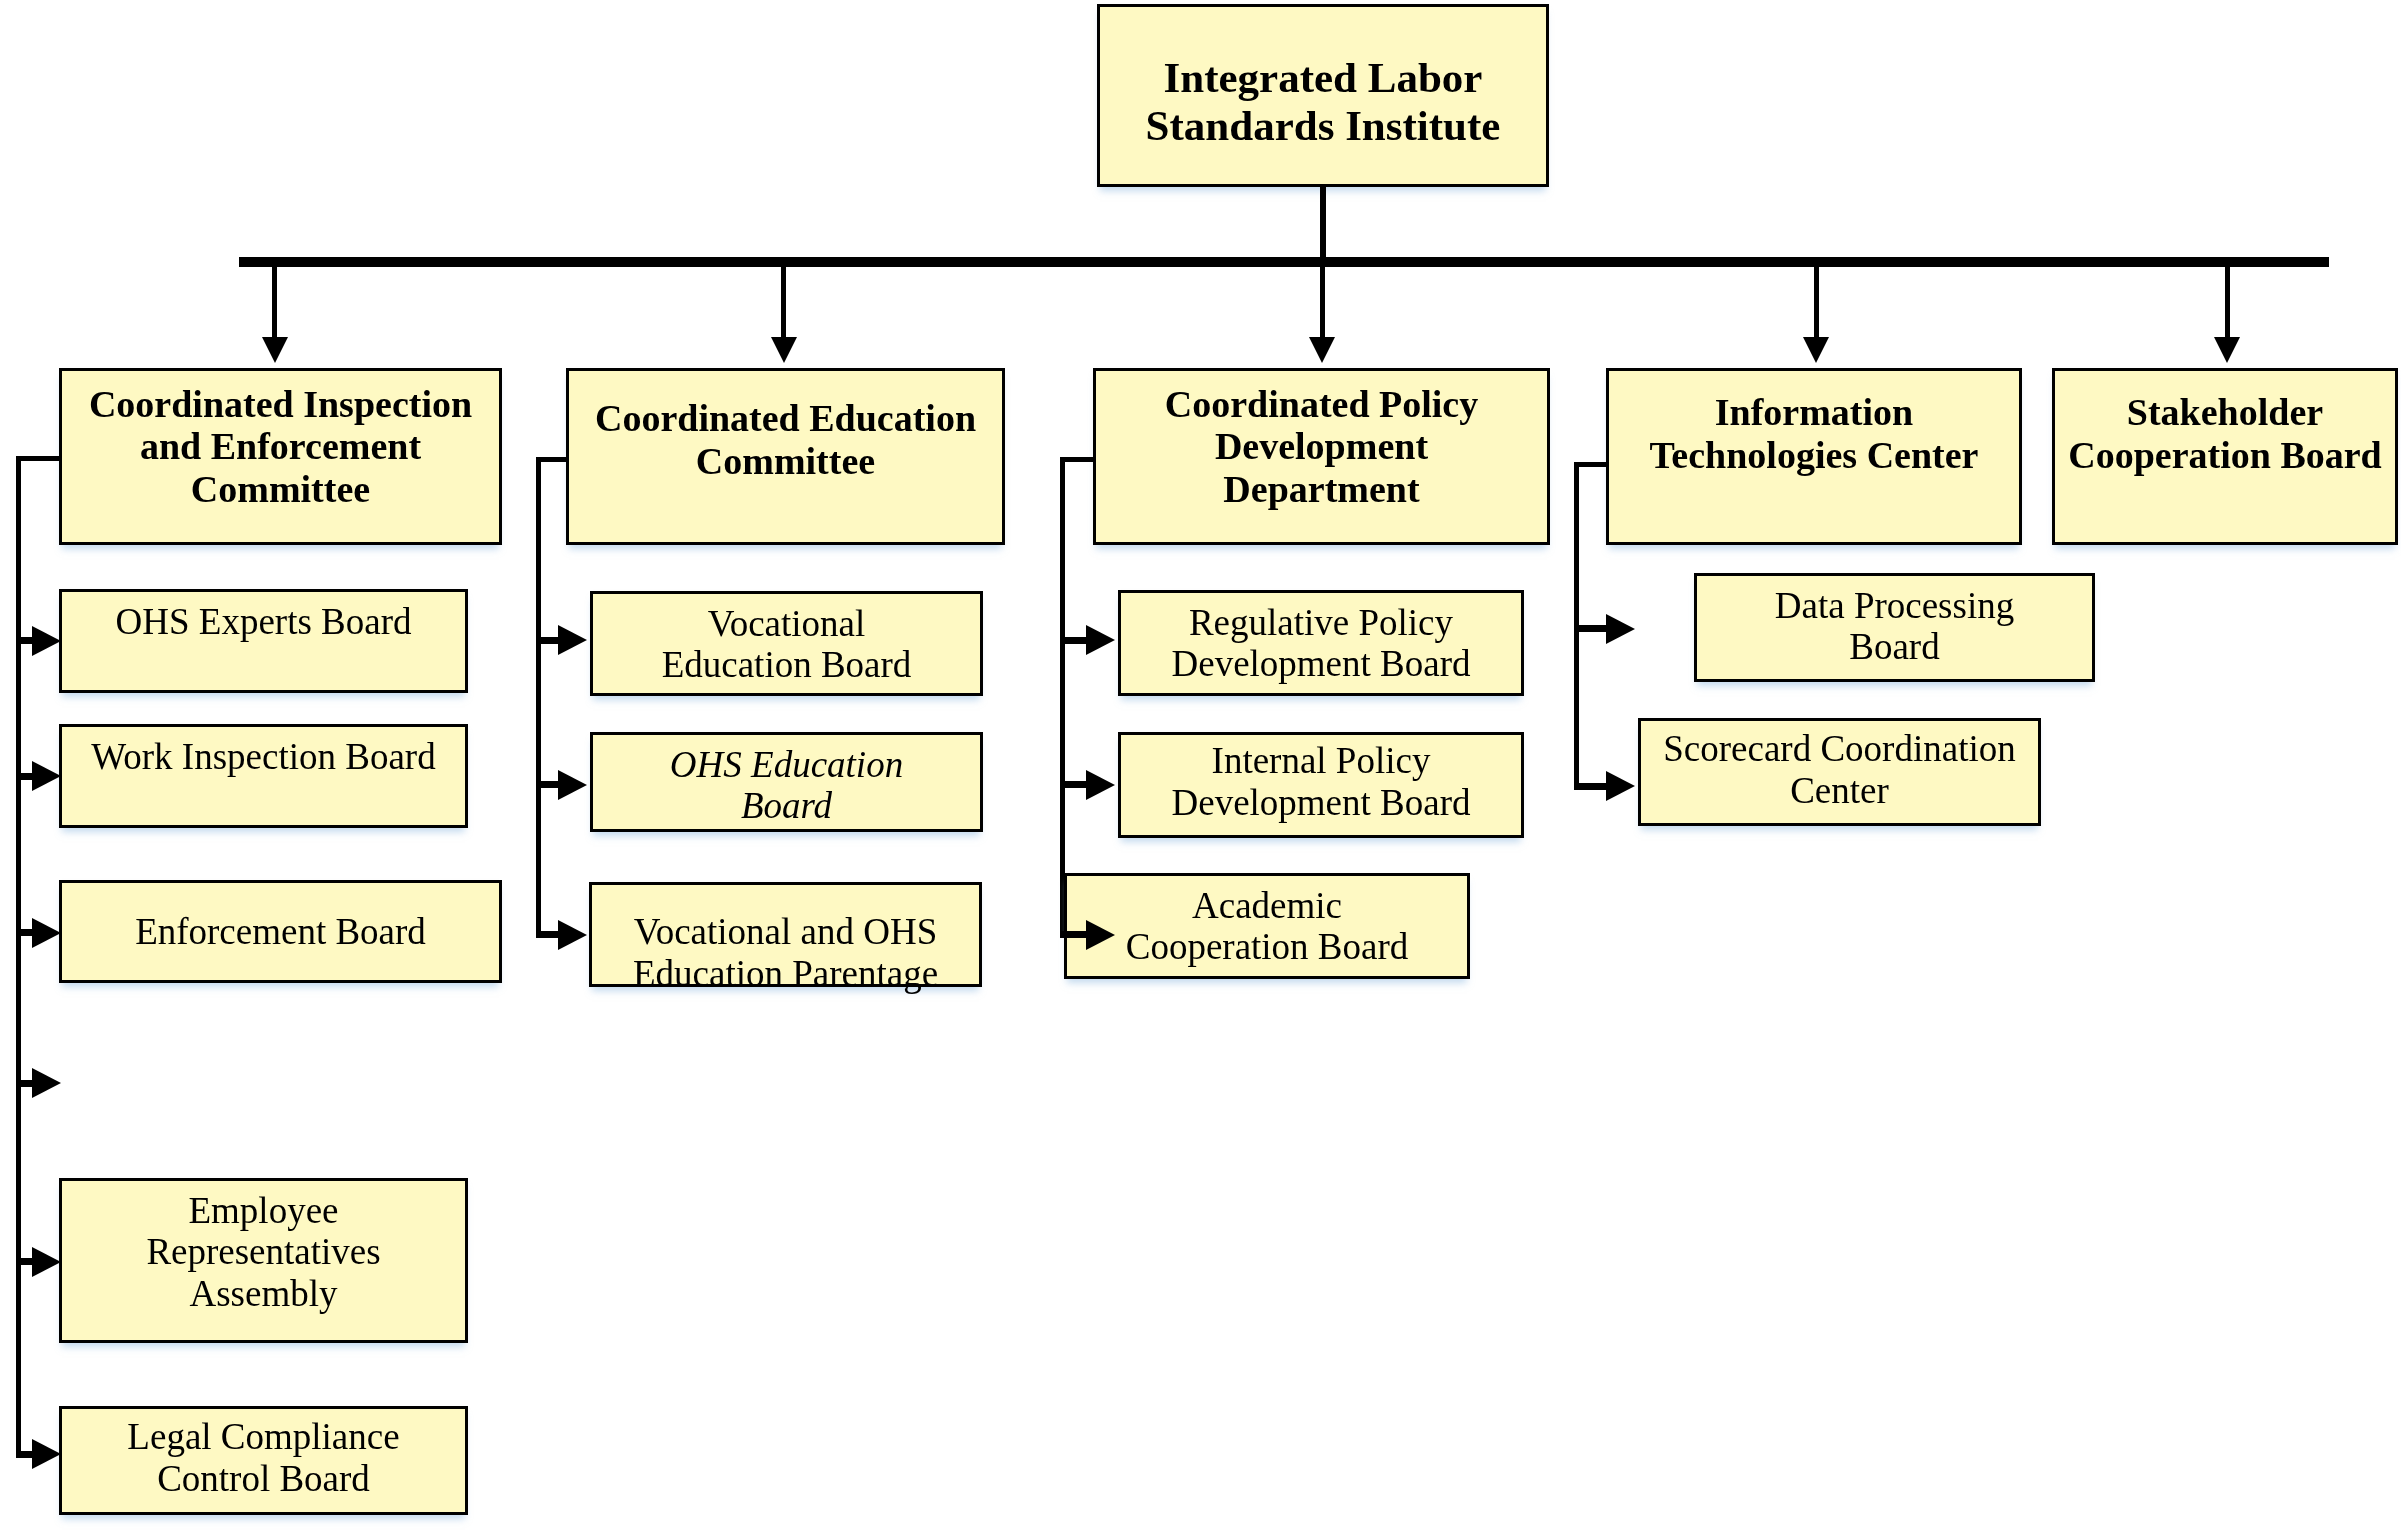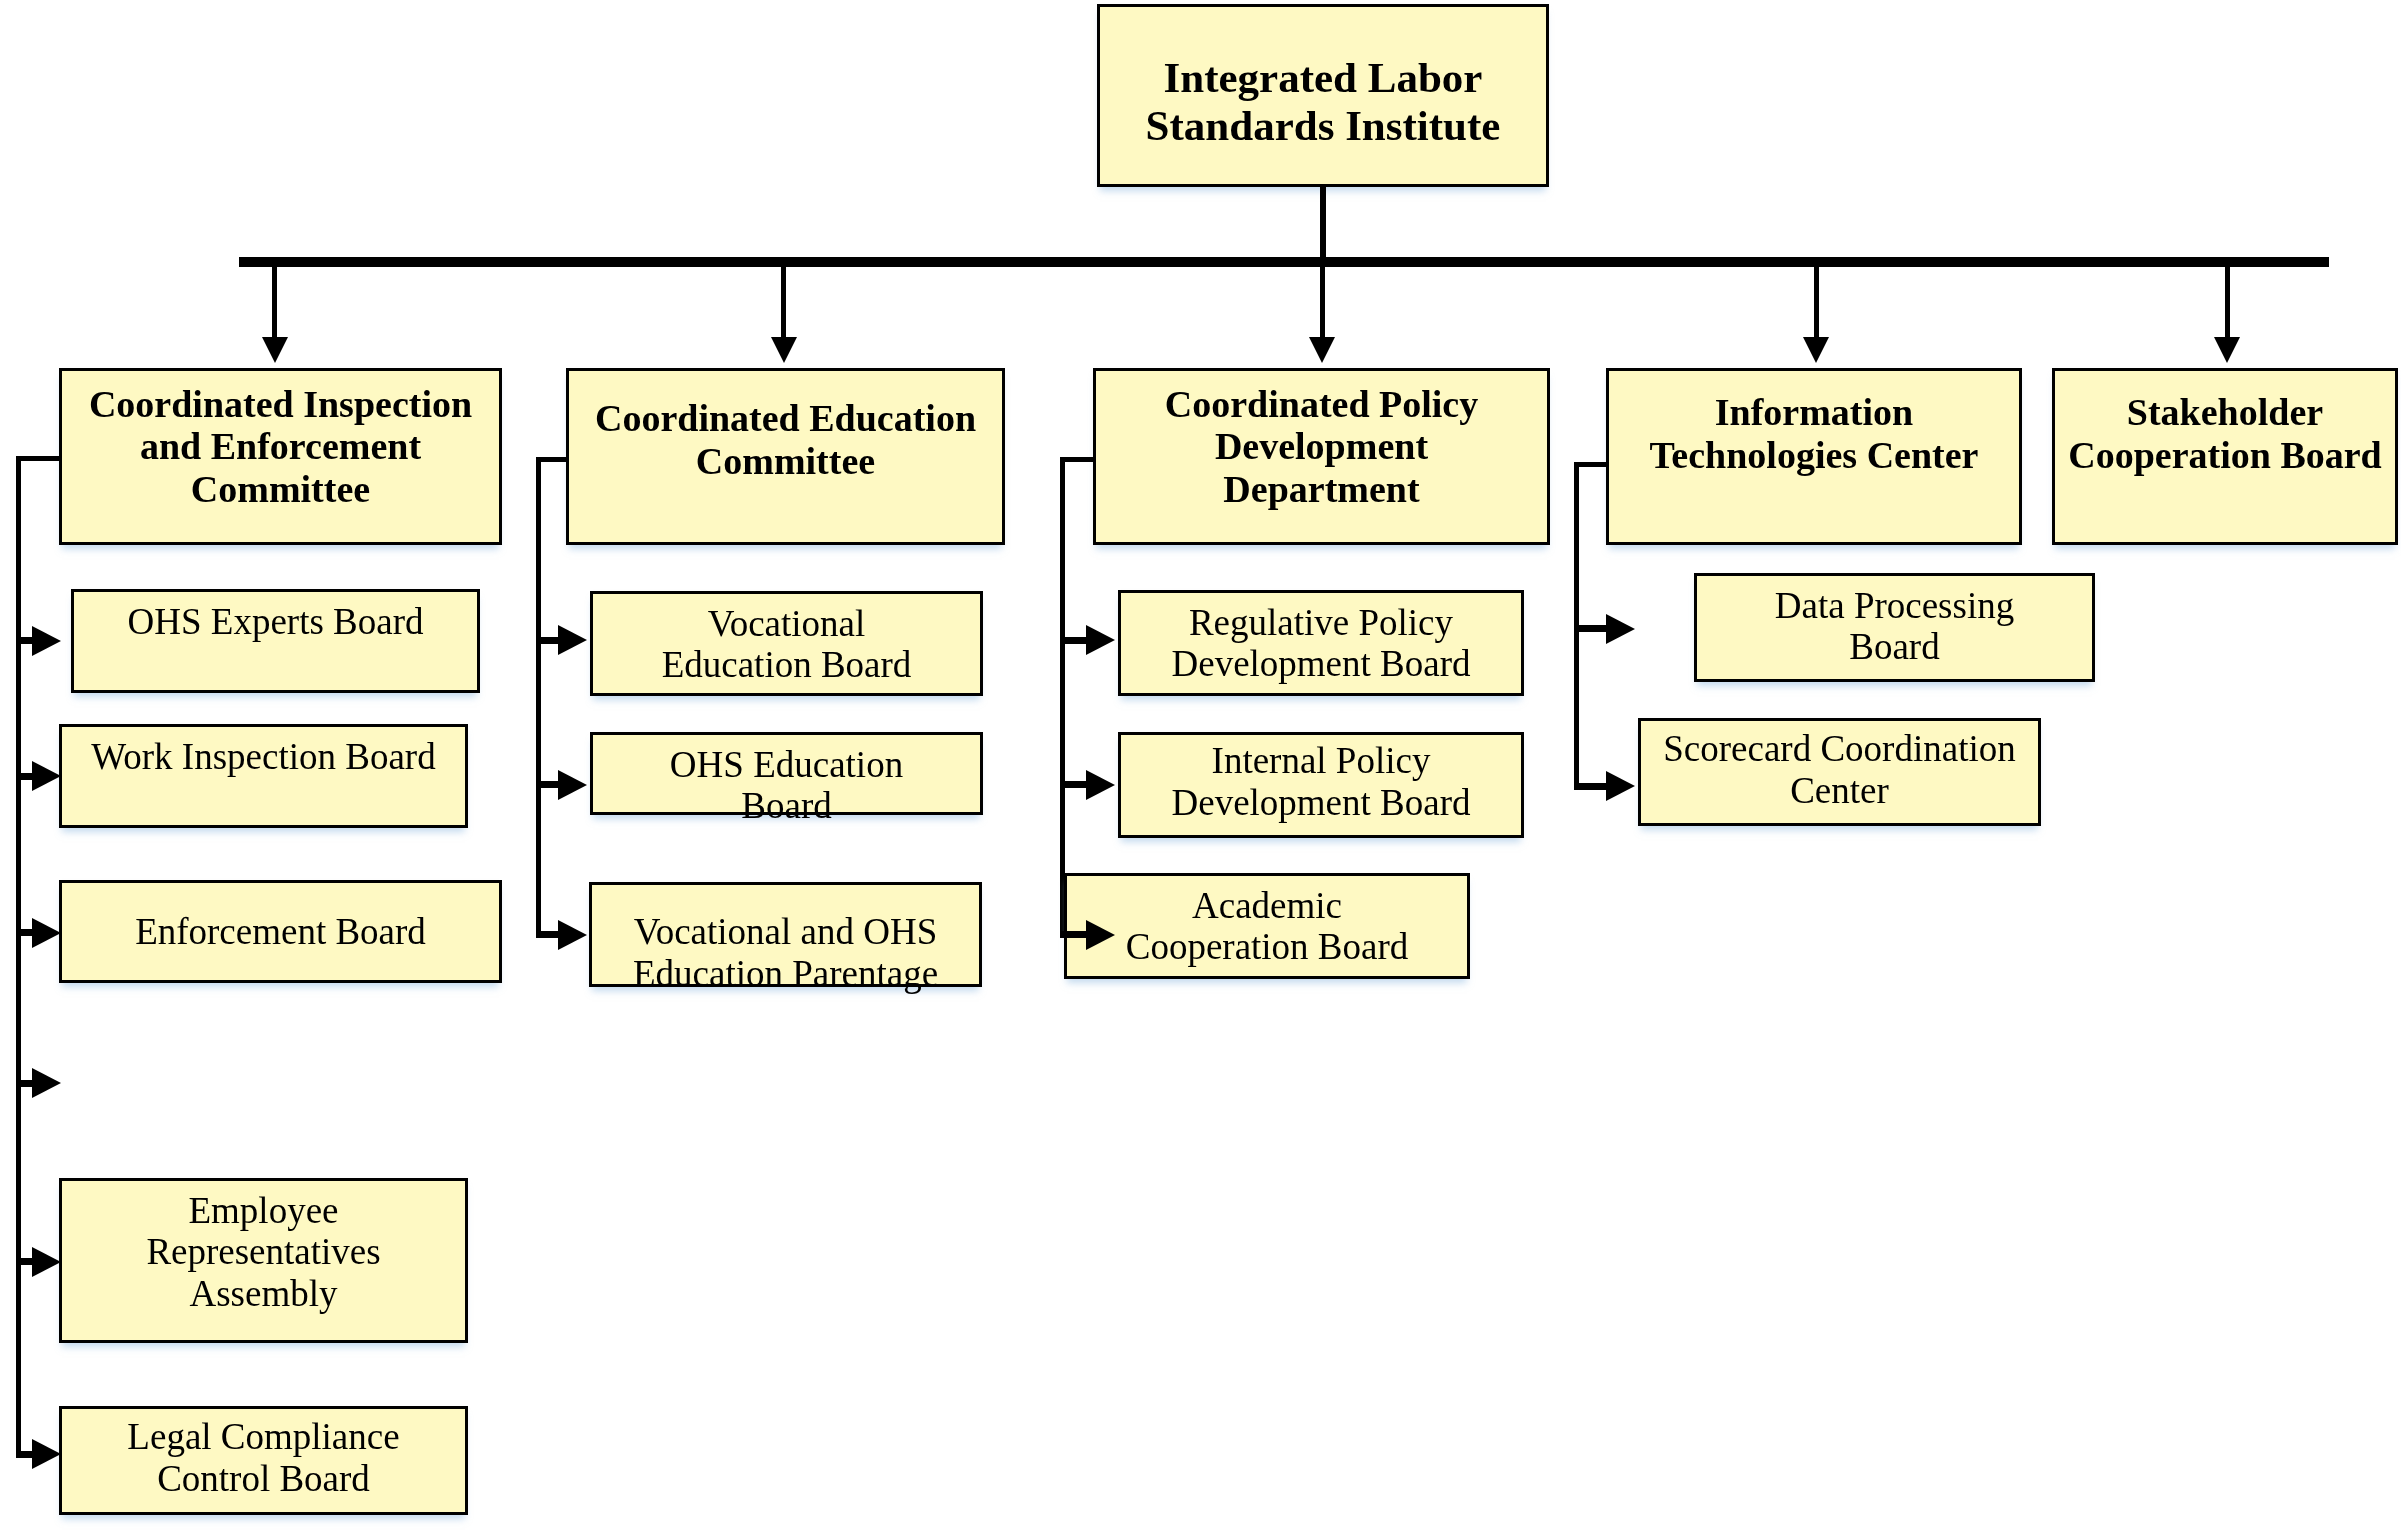--- a/index.html
+++ b/index.html
@@ -72,21 +72,21 @@
   <div class="ln" style="left:2225px;top:267px;width:5px;height:73px;"></div>
   <div class="arrow-d" style="left:2214px;top:337px;"></div>
 
   <div class="box top bold s-l2" style="left:59px;top:368px;width:443px;height:177px;padding-top:11.5px;">Coordinated Inspection
 and Enforcement
 Committee</div>
 
   <div class="ln" style="left:16px;top:456px;width:5px;height:998px;"></div>
   <div class="ln" style="left:16px;top:456px;width:46px;height:5px;"></div>
 
-  <div class="box top reg s-l3" style="left:59px;top:589px;width:409px;height:104px;padding-top:8.6px;margin-left:12px;">OHS Experts Board</div>
+  <div class="box top reg s-l3" style="left:59px;top:589px;width:409px;height:104px;padding-top:8.6px;">OHS Experts Board</div>
   <div class="ln" style="left:16px;top:637px;width:32px;height:6.5px;"></div>
   <div class="arrow-r" style="left:32px;top:626px;"></div>
 
   <div class="box top reg s-l3" style="left:59px;top:724px;width:409px;height:104px;padding-top:8.6px;">Work Inspection Board</div>
   <div class="ln" style="left:16px;top:773px;width:32px;height:6.5px;"></div>
   <div class="arrow-r" style="left:32px;top:761px;"></div>
 
   <div class="box mid reg s-l3" style="left:59px;top:880px;width:443px;height:103px;">Enforcement Board</div>
   <div class="ln" style="left:16px;top:929px;width:32px;height:6.5px;"></div>
   <div class="arrow-r" style="left:32px;top:918px;"></div>
@@ -109,21 +109,21 @@
 Committee</div>
 
   <div class="ln" style="left:536px;top:457px;width:5px;height:479px;"></div>
   <div class="ln" style="left:536px;top:457px;width:33px;height:5px;"></div>
 
   <div class="box top reg s-l3" style="left:590px;top:591px;width:393px;height:105px;padding-top:8.6px;">Vocational
 Education Board</div>
   <div class="ln" style="left:536px;top:637px;width:34px;height:6.5px;"></div>
   <div class="arrow-r" style="left:558px;top:625px;"></div>
 
-  <div class="box top reg s-l3" style="left:590px;top:732px;width:393px;height:83px;padding-top:8.6px;">OHS Education
+  <div class="box top reg s-l3" style="left:590px;top:732px;width:393px;height:100px;padding-top:8.6px;font-style:italic;">OHS Education
 Board</div>
   <div class="ln" style="left:536px;top:781px;width:34px;height:6.5px;"></div>
   <div class="arrow-r" style="left:558px;top:770px;"></div>
 
   <div class="box top reg s-l3" style="left:589px;top:873px;width:393px;height:105px;padding-top:26px;margin-top:9px;">Vocational and OHS
 Education Parentage</div>
   <div class="ln" style="left:536px;top:931px;width:34px;height:6.5px;"></div>
   <div class="arrow-r" style="left:558px;top:920px;"></div>
 
   <div class="box top bold s-l2" style="left:1093px;top:368px;width:457px;height:177px;padding-top:11.5px;">Coordinated Policy

